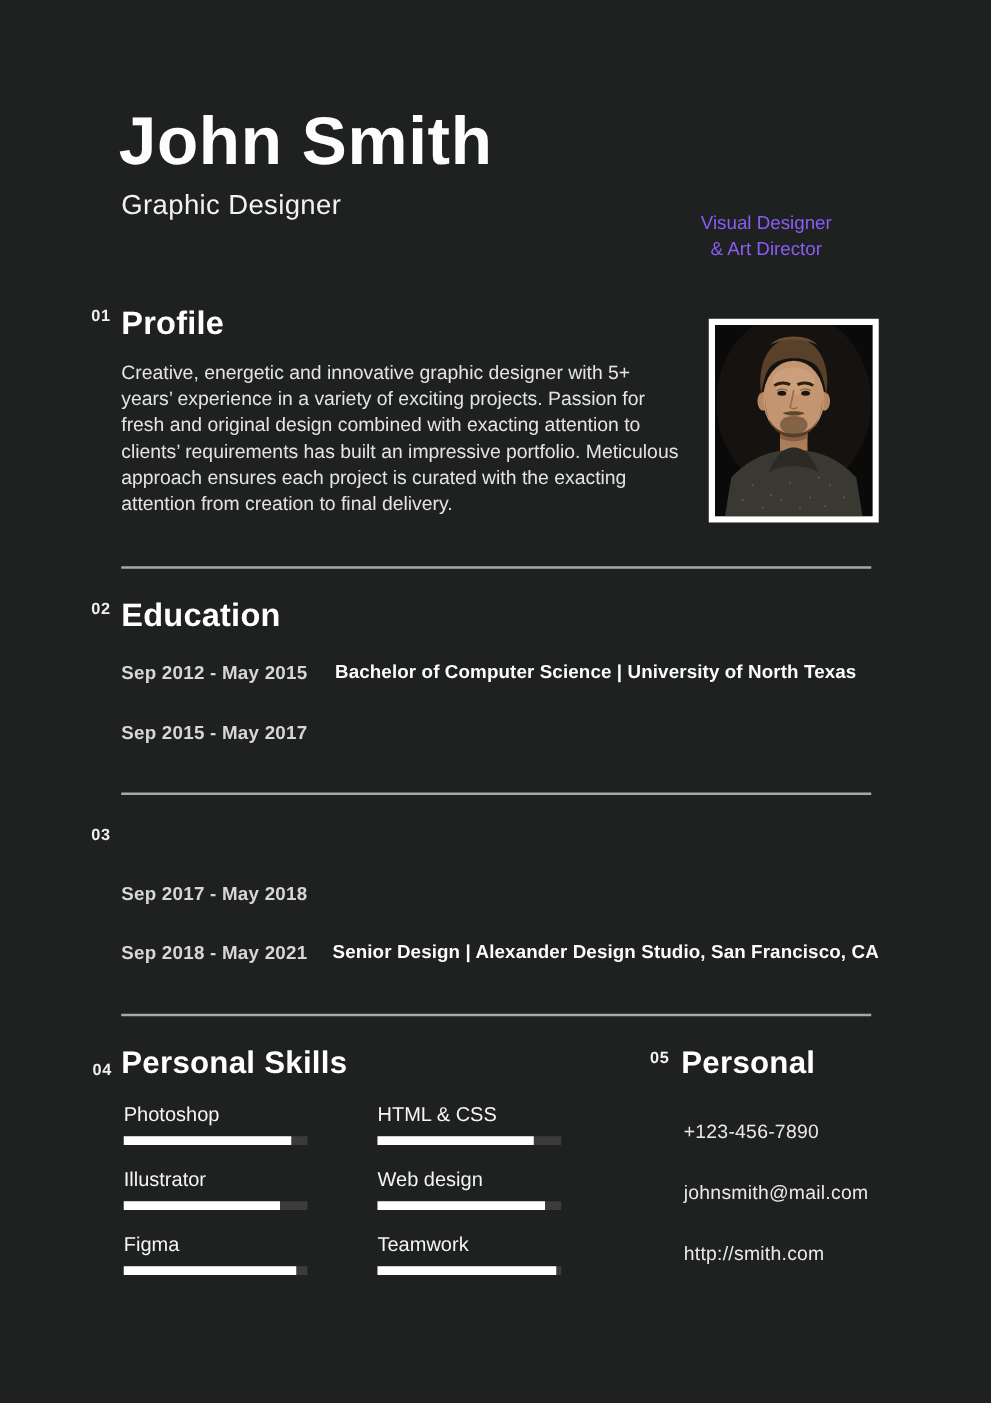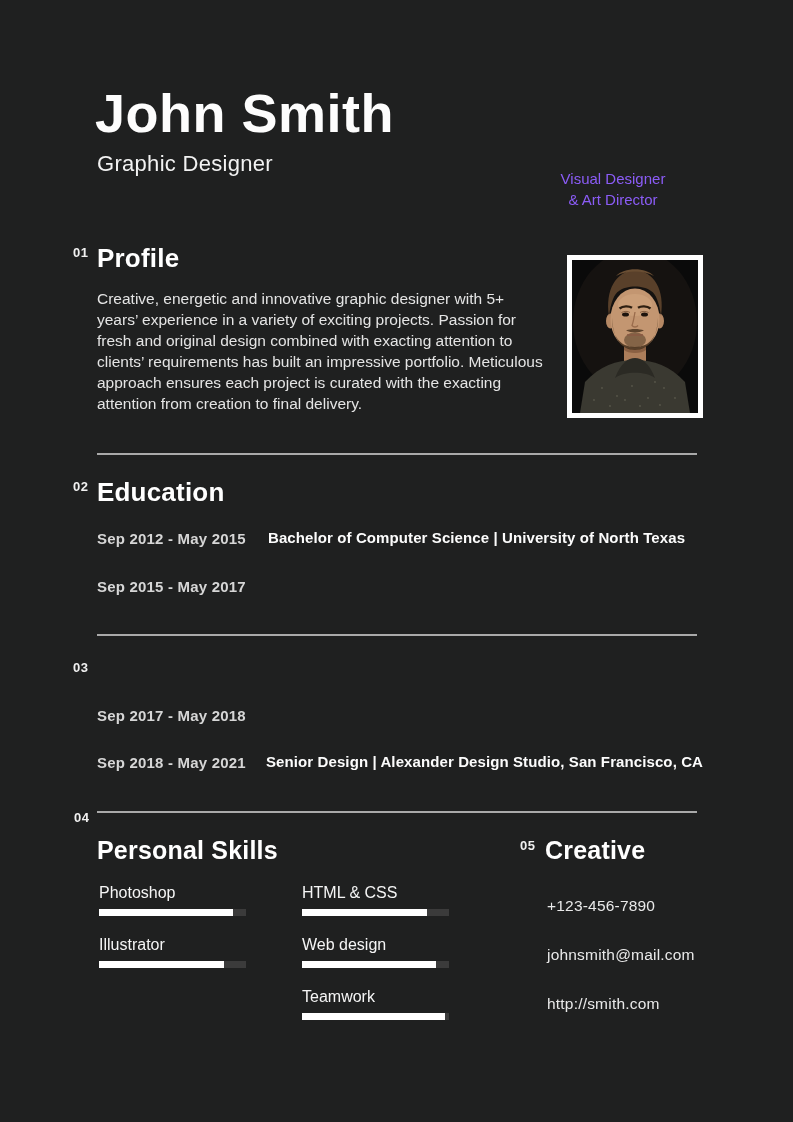--- a/index.html
+++ b/index.html
@@ -141,36 +141,42 @@
   <div class="abs divider" style="top:634px;"></div>
 
   <div class="abs sec-num" style="left:73px;top:660px;">03</div>
 
   <div class="abs row-date" style="left:97px;top:707px;">Sep 2017 - May 2018</div>
   <div class="abs row-date" style="left:97px;top:754px;">Sep 2018 - May 2021</div>
   <div class="abs row-detail" style="left:266px;top:753px;">Senior Design | Alexander Design Studio, San Francisco, CA</div>
 
   <div class="abs divider" style="top:811px;"></div>
 
-  <div class="abs sec-num" style="left:74px;top:810px;">04</div>
+  <div class="abs sec-num" style="left:74px;top:848px;">04</div>
   <div class="abs sec-title" style="left:97px;top:836px;font-size:25px;">Personal Skills</div>
 
   <div class="abs skill-col" style="left:99px;top:884px;">
     <div class="skill-item">
       <div class="skill-label">Photoshop</div>
       <div class="skill-bar">
           <div class="skill-fill" style="width: 91%;"></div>
         </div>
     </div>
     <div class="skill-item">
       <div class="skill-label">Illustrator</div>
       <div class="skill-bar">
           <div class="skill-fill" style="width: 85%;"></div>
         </div>
     </div>
+    <div class="skill-item">
+      <div class="skill-label">Figma</div>
+      <div class="skill-bar">
+          <div class="skill-fill" style="width: 94%;"></div>
+        </div>
+    </div>
   </div>
 
   <div class="abs skill-col" style="left:302px;top:884px;">
     <div class="skill-item">
       <div class="skill-label">HTML &amp; CSS</div>
       <div class="skill-bar">
           <div class="skill-fill" style="width: 85%;"></div>
         </div>
     </div>
     <div class="skill-item">
@@ -181,21 +187,21 @@
     </div>
     <div class="skill-item">
       <div class="skill-label">Teamwork</div>
       <div class="skill-bar">
           <div class="skill-fill" style="width: 97%;"></div>
         </div>
     </div>
   </div>
 
   <div class="abs sec-num" style="left:520px;top:838px;">05</div>
-  <div class="abs sec-title" style="left:545px;top:836px;font-size:25px;">Creative</div>
+  <div class="abs sec-title" style="left:545px;top:836px;font-size:25px;">Personal</div>
 
   <div class="abs contact-list">
     <div class="contact-item">+123-456-7890</div>
     <div class="contact-item">johnsmith@mail.com</div>
     <div class="contact-item">http://smith.com</div>
   </div>
 
 </div>
 
 </body></html>

